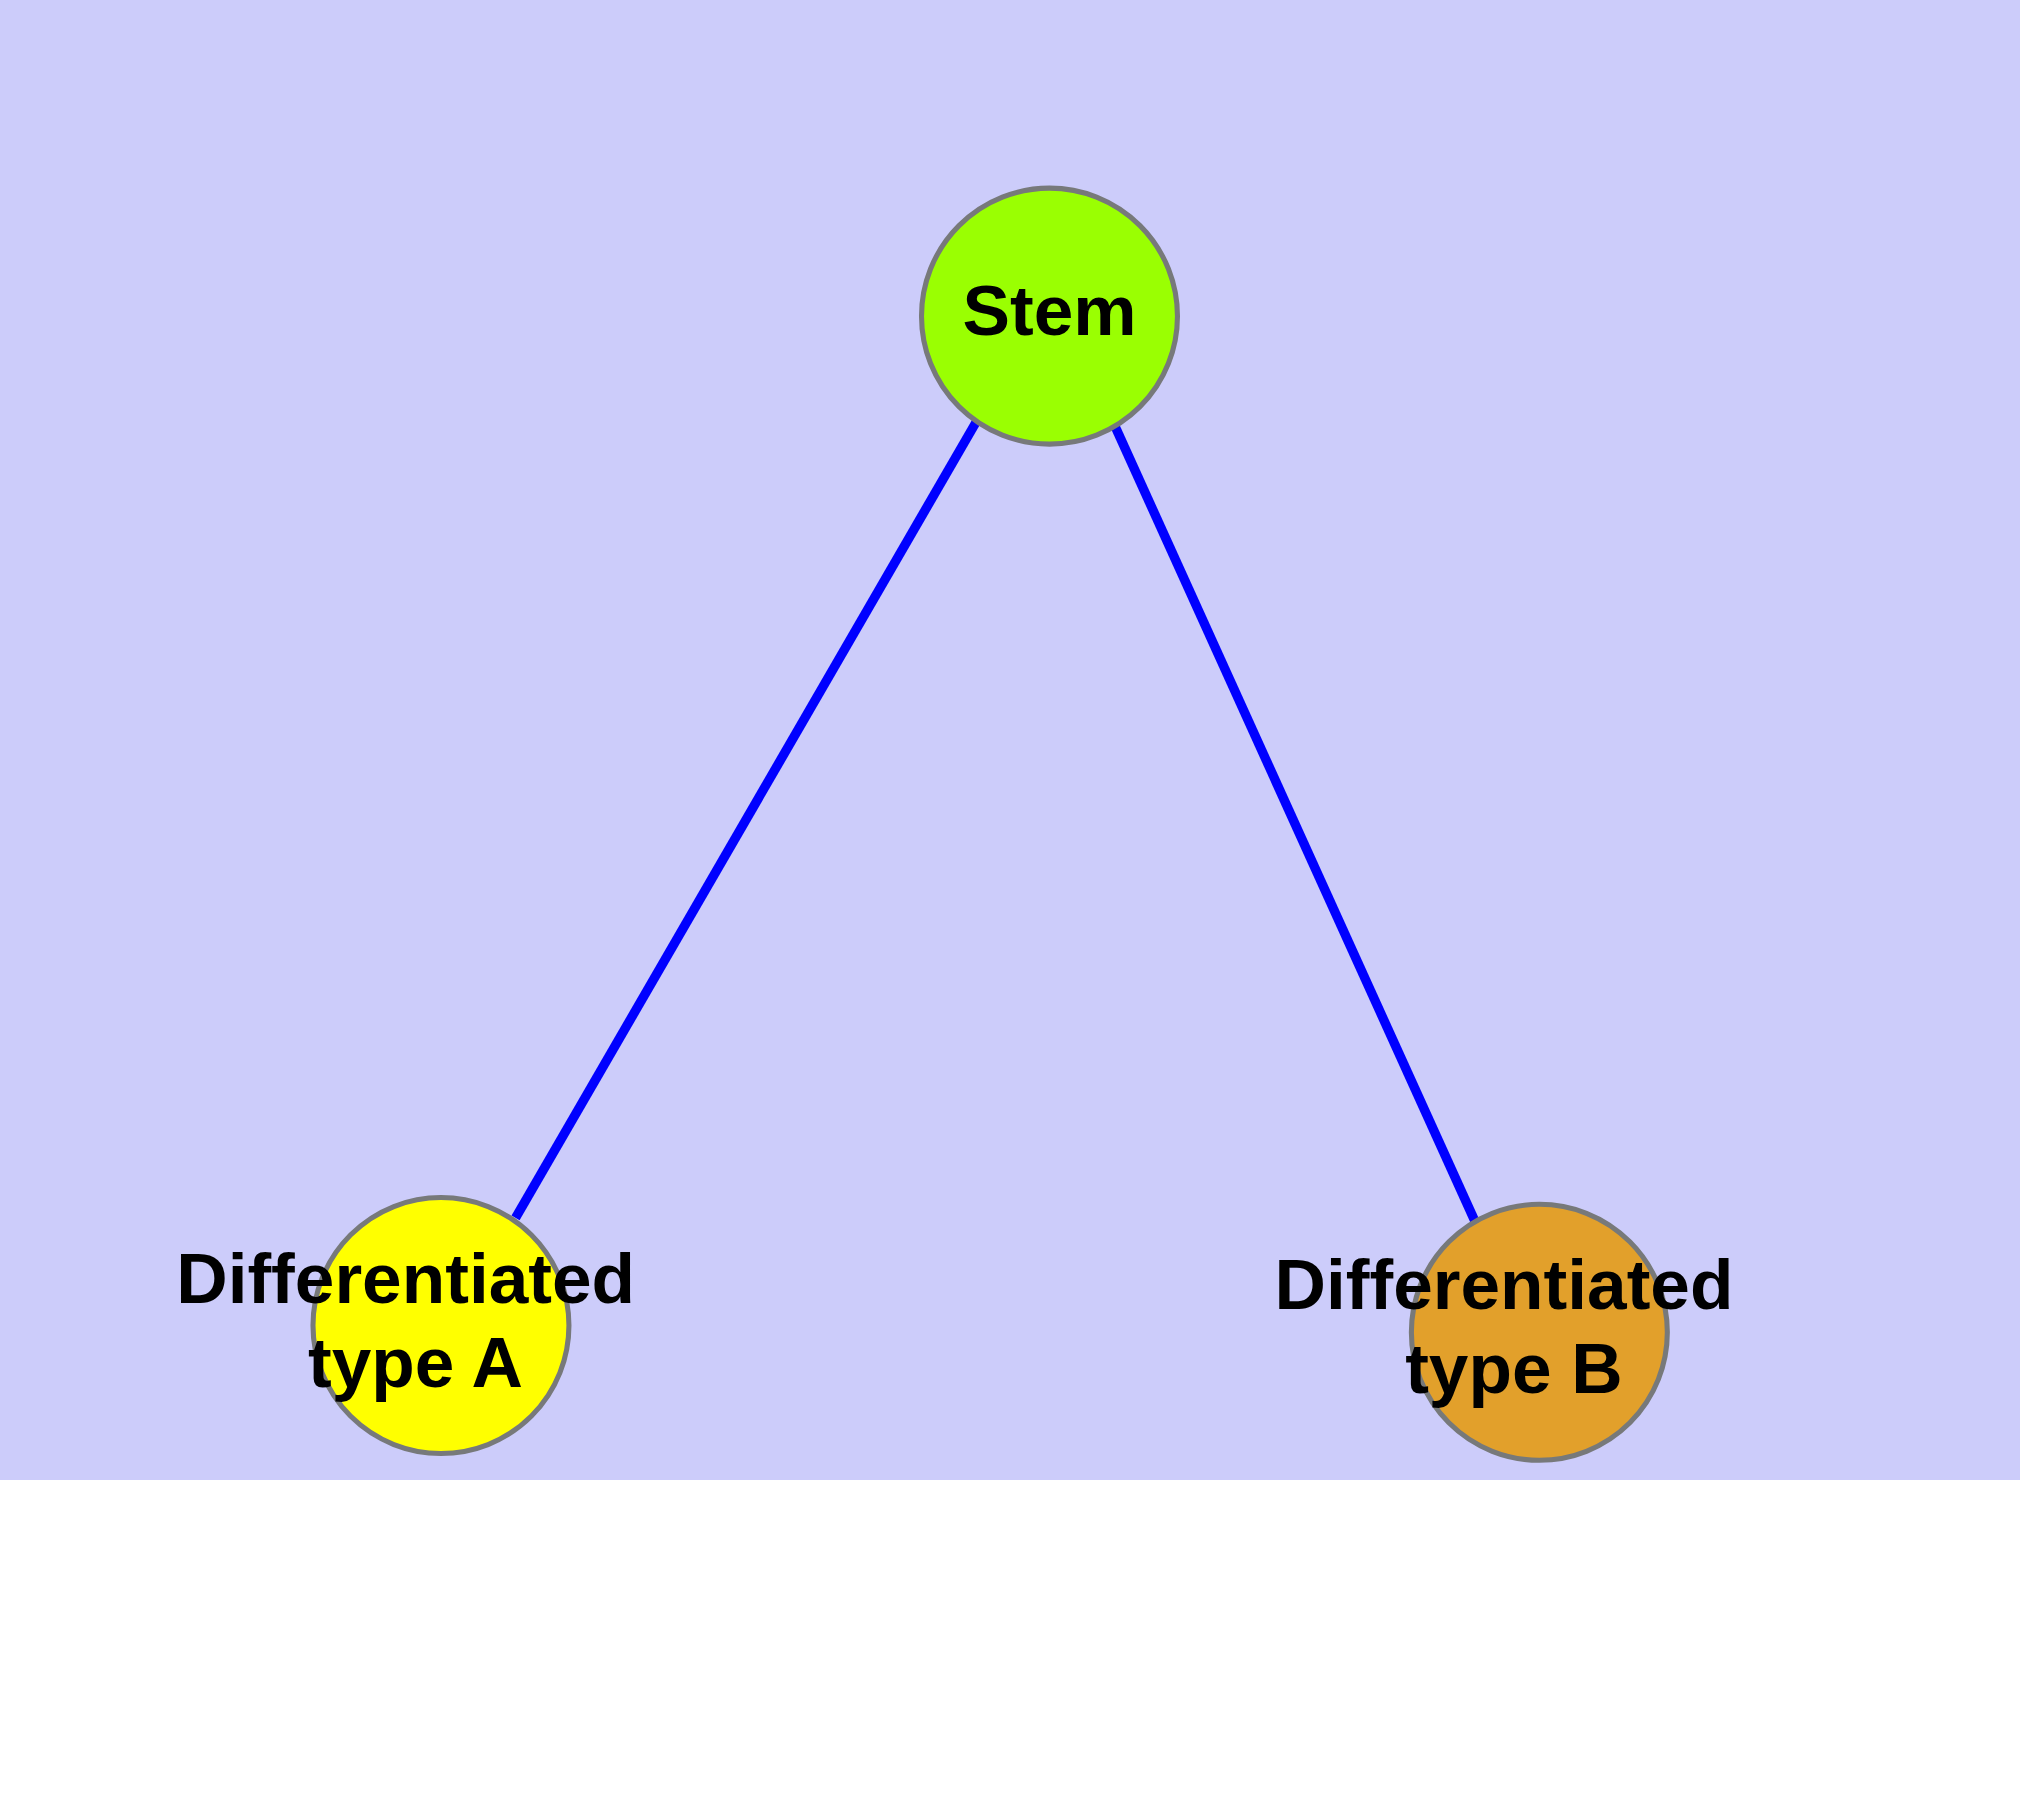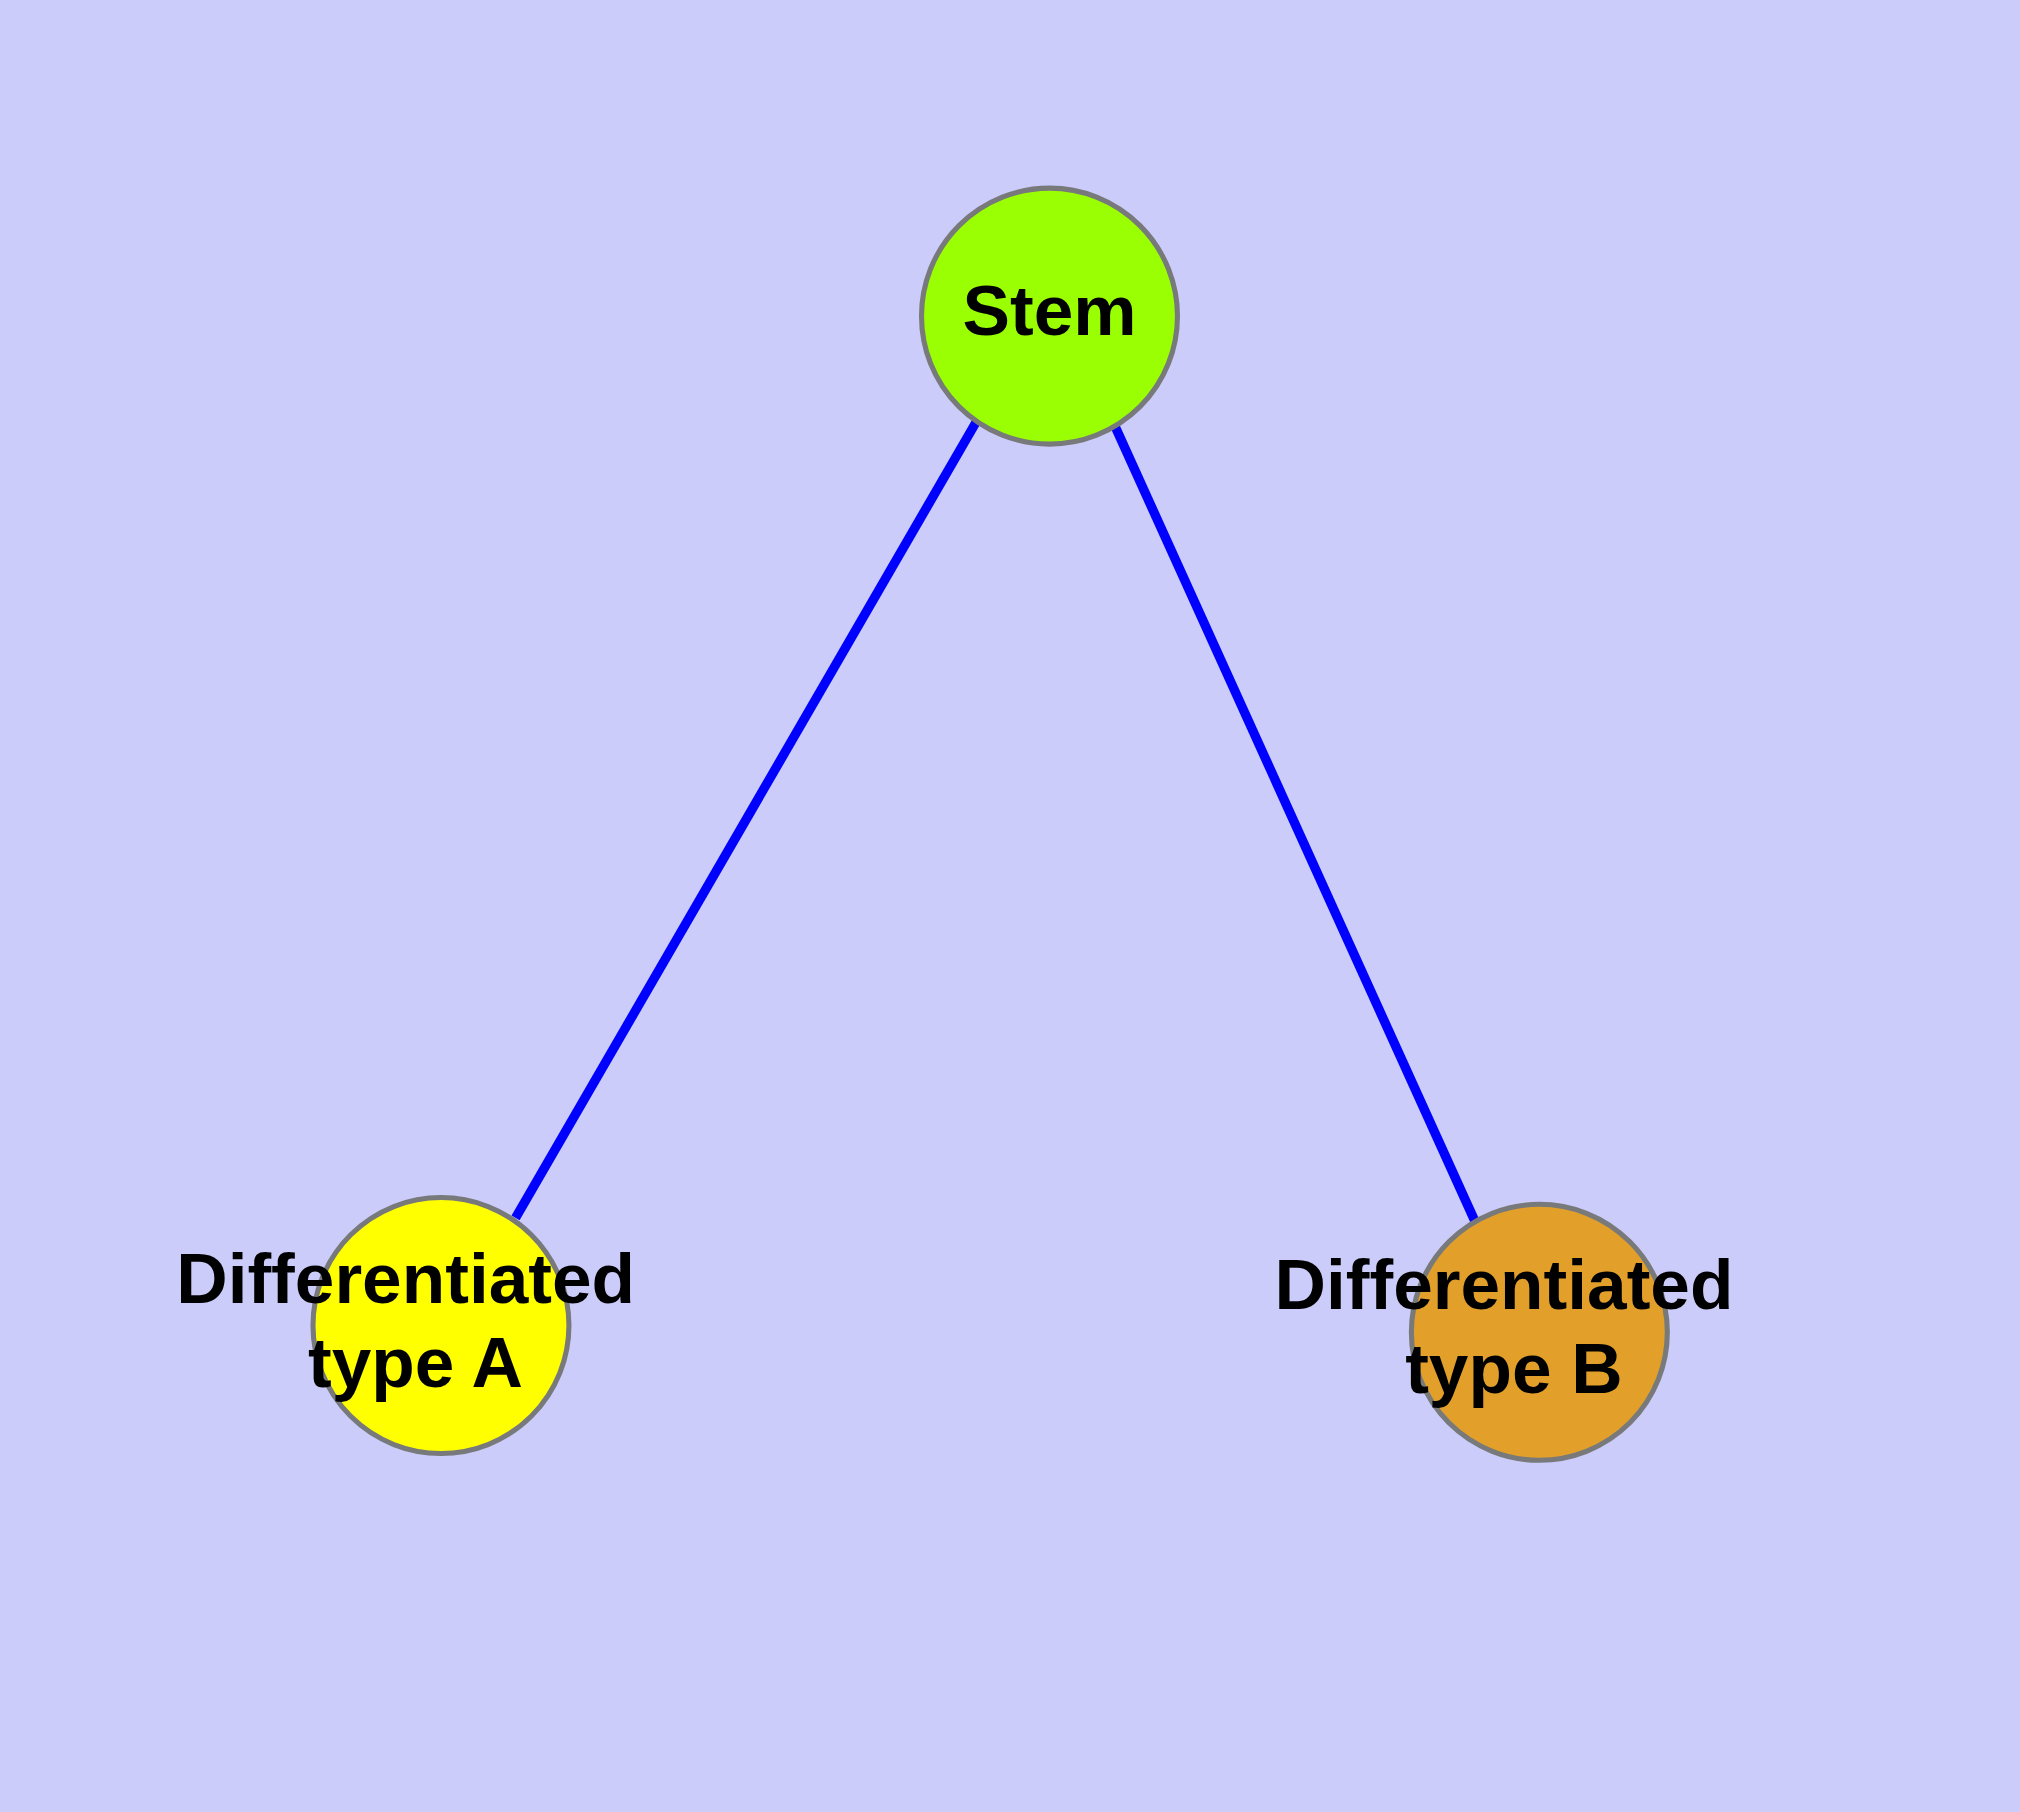--- a/index.html
+++ b/index.html
@@ -34,21 +34,21 @@
   .node-circle {
     stroke: #77797a;
   }
   .edge-line {
     stroke-linecap: butt;
   }
 </style>
 </head>
 <body>
 
-<div id="canvas" style="width: 2021px; height: 1812px; background: rgb(204, 204, 250);">
+<div id="canvas" style="width: 2021px; height: 1480px; background: rgb(204, 204, 250);">
   <svg id="graph-svg" viewBox="0 0 2384 2138" xmlns="http://www.w3.org/2000/svg" style="width: 2021px; height: 1812px;">
 
     <rect id="bg-rect" x="0" y="0" width="2384" height="2138" fill="#ccccfa"></rect>
 
     <g id="edges-group">
       <line class="edge-line" id="edge-0" x1="1152" y1="497" x2="608" y2="1437" stroke="#0000ff" stroke-width="11"></line>
       <line class="edge-line" id="edge-1" x1="1314" y1="500" x2="1740" y2="1441" stroke="#0000ff" stroke-width="11"></line>
     </g>
 
     <g id="nodes-group">

